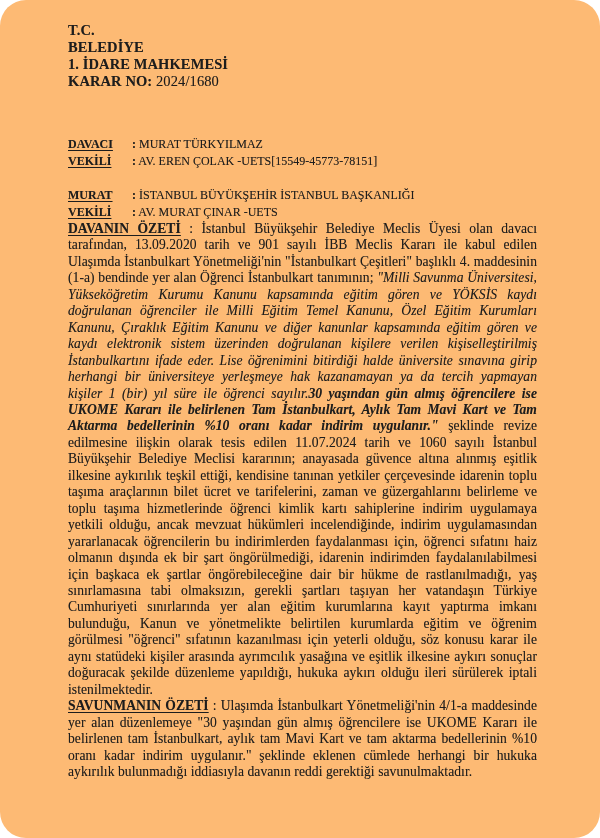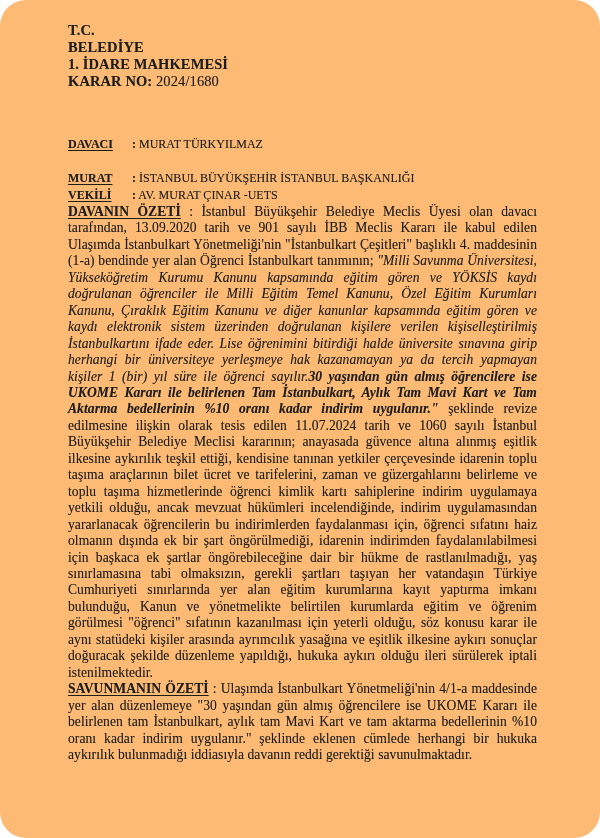--- a/index.html
+++ b/index.html
@@ -68,20 +68,23 @@
     <div>T.C.</div>
     <div>BELEDİYE</div>
     <div>1. İDARE MAHKEMESİ</div>
     <div><span>KARAR NO:</span> <span class="num-value">2024/1680</span></div>
   </header>
 
   <section class="parties">
     <div class="party-row">
       <span class="party-label">DAVACI</span><span class="party-colon">:</span> <span class="party-value">MURAT TÜRKYILMAZ</span>
     </div>
+    <div class="party-row">
+      <span class="party-label">VEKİLİ</span><span class="party-colon">:</span> <span class="party-value">AV. EREN ÇOLAK -UETS[15549-45773-78151]</span>
+    </div>
     <div class="party-row gap-above">
       <span class="party-label">MURAT</span><span class="party-colon">:</span> <span class="party-value">İSTANBUL BÜYÜKŞEHİR İSTANBUL BAŞKANLIĞI</span>
     </div>
     <div class="party-row">
       <span class="party-label">VEKİLİ</span><span class="party-colon">:</span> <span class="party-value">AV. MURAT ÇINAR -UETS</span>
     </div>
   </section>
 
   <section class="doc-body">
     <p><span class="para-label">DAVANIN ÖZETİ</span><span class="seg-n"> : </span><span class="seg-n">İstanbul Büyükşehir Belediye Meclis Üyesi olan davacı tarafından, 13.09.2020 tarih ve 901 sayılı İBB Meclis Kararı ile kabul edilen Ulaşımda İstanbulkart Yönetmeliği'nin "İstanbulkart Çeşitleri" başlıklı 4. maddesinin (1-a) bendinde yer alan Öğrenci İstanbulkart tanımının; </span><span class="seg-i">"Milli Savunma Üniversitesi, Yükseköğretim Kurumu Kanunu kapsamında eğitim gören ve YÖKSİS kaydı doğrulanan öğrenciler ile Milli Eğitim Temel Kanunu, Özel Eğitim Kurumları Kanunu, Çıraklık Eğitim Kanunu ve diğer kanunlar kapsamında eğitim gören ve kaydı elektronik sistem üzerinden doğrulanan kişilere verilen kişiselleştirilmiş İstanbulkartını ifade eder. Lise öğrenimini bitirdiği halde üniversite sınavına girip herhangi bir üniversiteye yerleşmeye hak kazanamayan ya da tercih yapmayan kişiler 1 (bir) yıl süre ile öğrenci sayılır.</span><span class="seg-bi">30 yaşından gün almış öğrencilere ise UKOME Kararı ile belirlenen Tam İstanbulkart, Aylık Tam Mavi Kart ve Tam Aktarma bedellerinin %10 oranı kadar indirim uygulanır."</span><span class="seg-n"> şeklinde revize edilmesine ilişkin olarak tesis edilen 11.07.2024 tarih ve 1060 sayılı İstanbul Büyükşehir Belediye Meclisi kararının; anayasada güvence altına alınmış eşitlik ilkesine aykırılık teşkil ettiği, kendisine tanınan yetkiler çerçevesinde idarenin toplu taşıma araçlarının bilet ücret ve tarifelerini, zaman ve güzergahlarını belirleme ve toplu taşıma hizmetlerinde öğrenci kimlik kartı sahiplerine indirim uygulamaya yetkili olduğu, ancak mevzuat hükümleri incelendiğinde, indirim uygulamasından yararlanacak öğrencilerin bu indirimlerden faydalanması için, öğrenci sıfatını haiz olmanın dışında ek bir şart öngörülmediği, idarenin indirimden faydalanılabilmesi için başkaca ek şartlar öngörebileceğine dair bir hükme de rastlanılmadığı, yaş sınırlamasına tabi olmaksızın, gerekli şartları taşıyan her vatandaşın Türkiye Cumhuriyeti sınırlarında yer alan eğitim kurumlarına kayıt yaptırma imkanı bulunduğu, Kanun ve yönetmelikte belirtilen kurumlarda eğitim ve öğrenim görülmesi "öğrenci" sıfatının kazanılması için yeterli olduğu, söz konusu karar ile aynı statüdeki kişiler arasında ayrımcılık yasağına ve eşitlik ilkesine aykırı sonuçlar doğuracak şekilde düzenleme yapıldığı, hukuka aykırı olduğu ileri sürülerek iptali istenilmektedir.</span></p>

